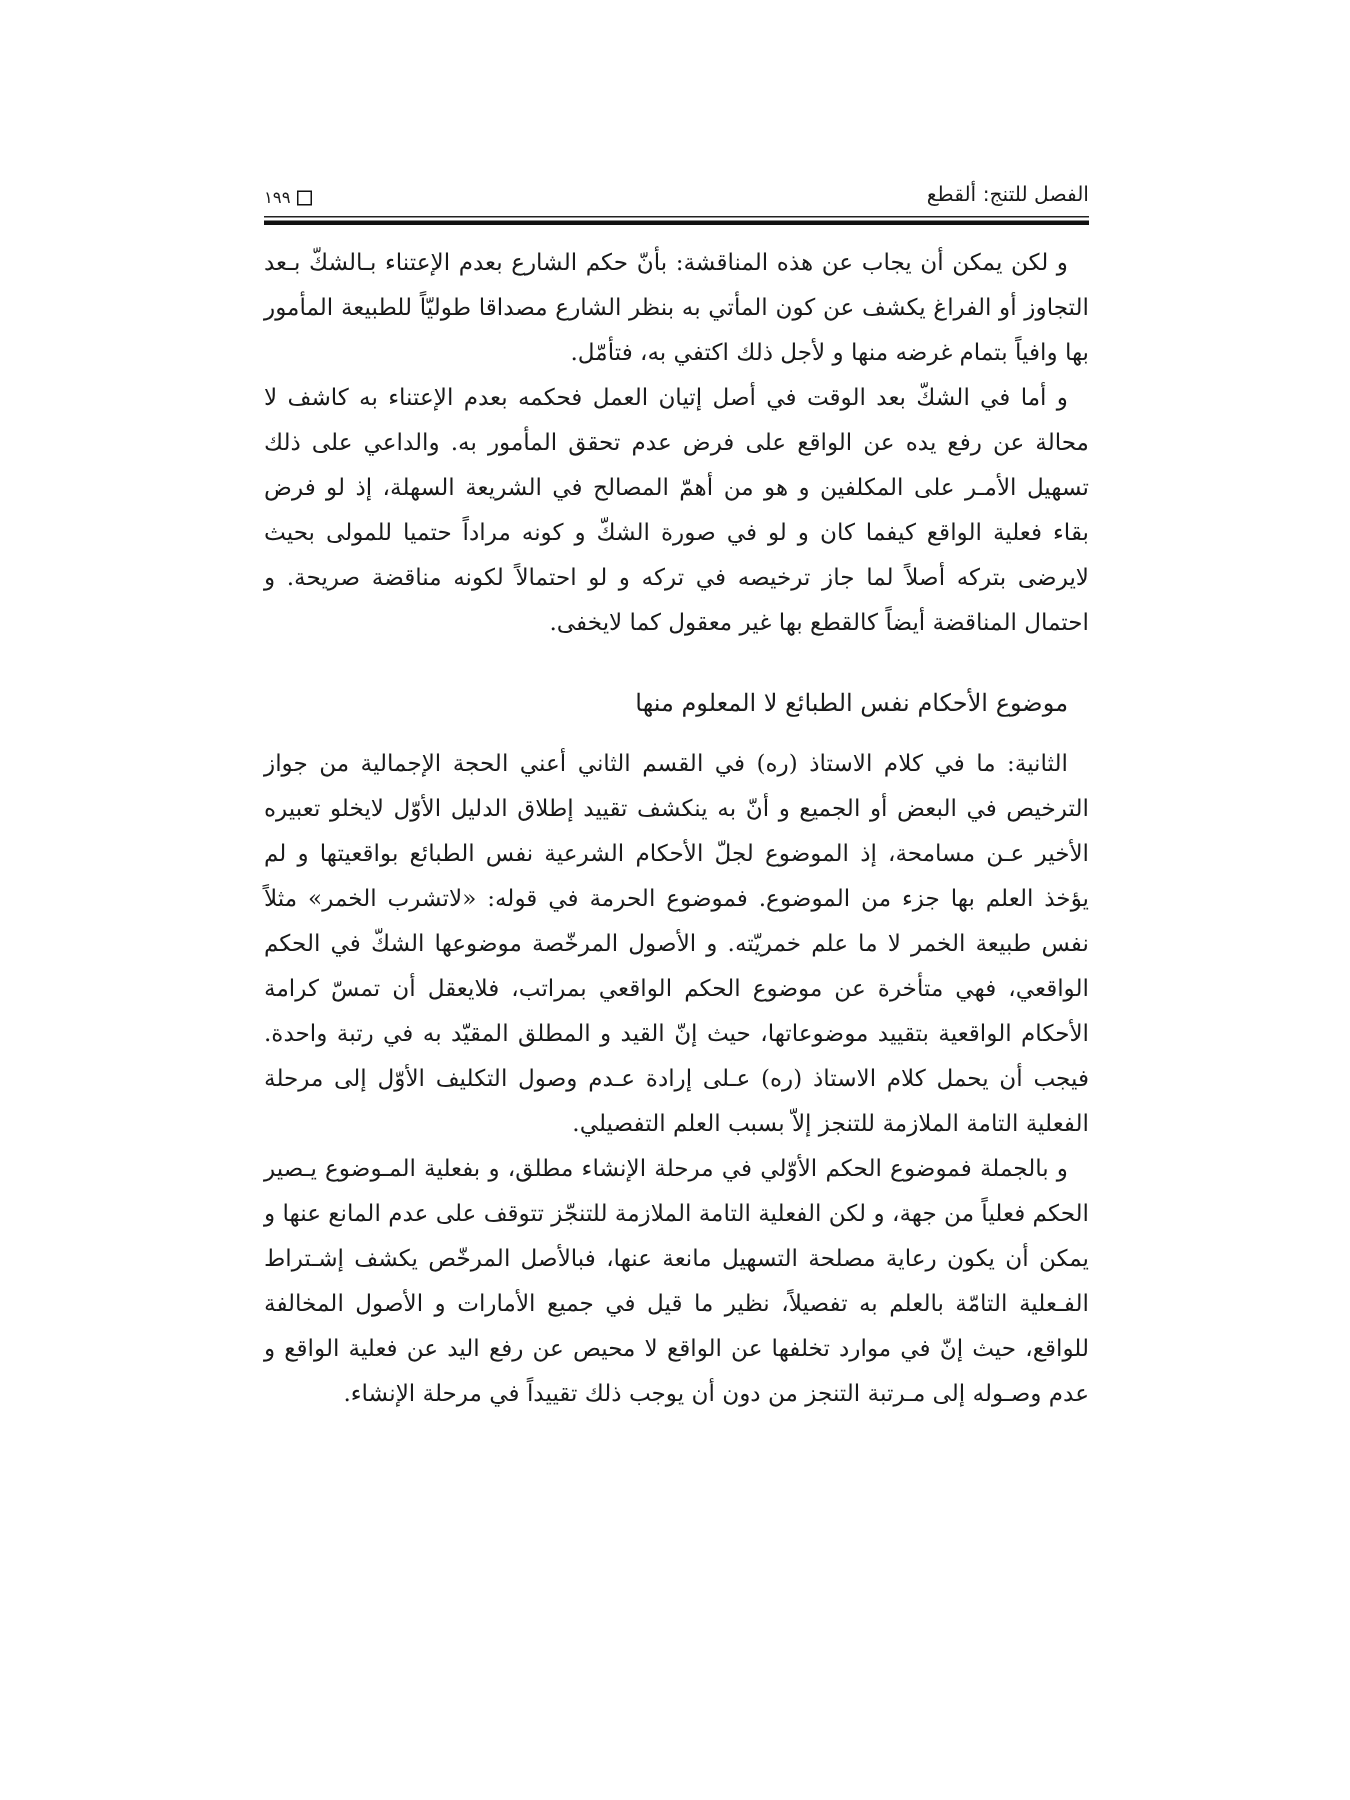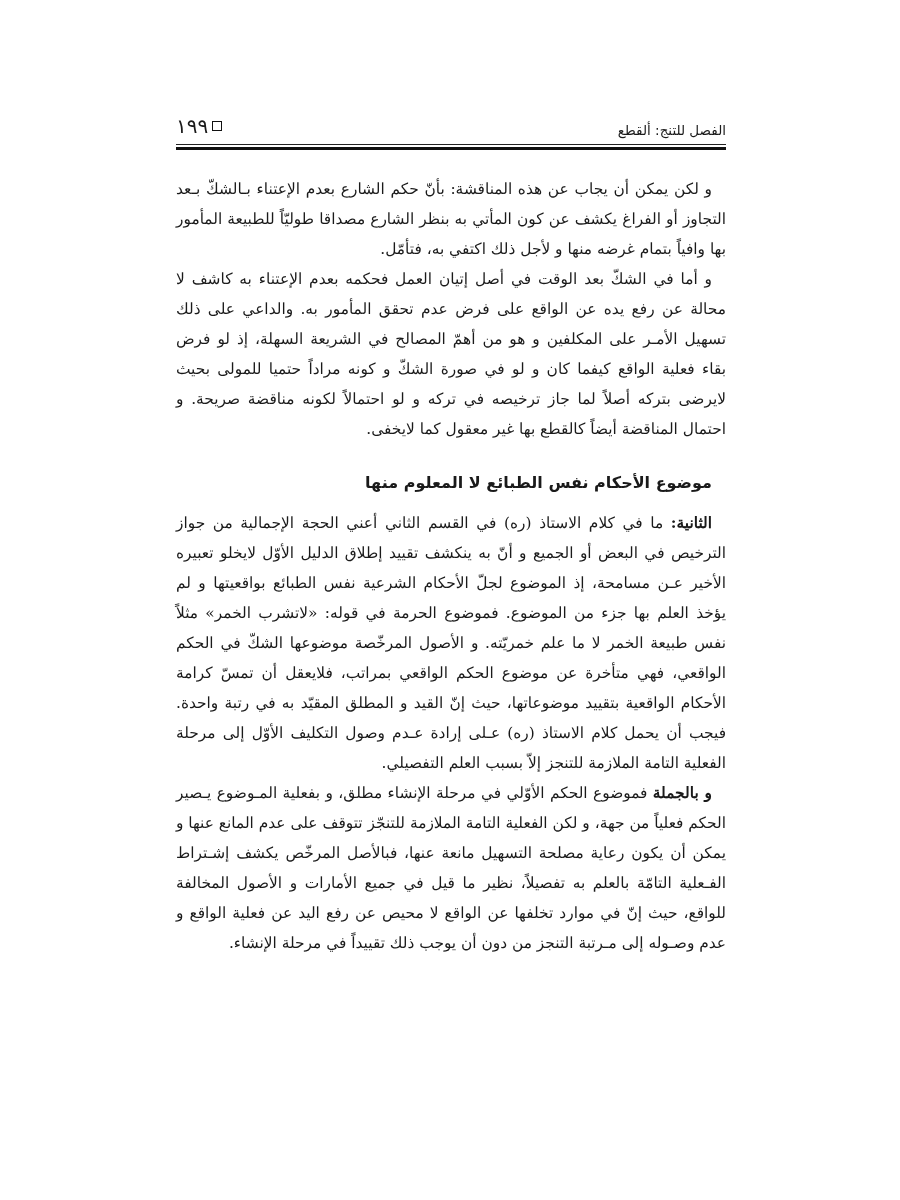--- a/index.html
+++ b/index.html
@@ -30,61 +30,61 @@
       font-family: "DejaVu Sans", "Liberation Sans", sans-serif;
     }
     .header .chapter {
       font-size: 13.5px;
     }
     .header .pageno {
       display: flex;
       align-items: center;
       gap: 4px;
       direction: ltr;
-      font-size: 20px;
+      font-size: 11px;
       margin-top: 40px;
     }
     .box-icon {
       display: inline-block;
       width: 10px;
       height: 10px;
       border: 1.6px solid #111;
       box-sizing: border-box;
     }
     .rule-thin {
       height: 1px;
       background: #222;
       margin-top: 6px;
     }
     .rule-thick {
       height: 3px;
       background: #111;
       margin-top: 2px;
     }
     .body-text {
-      margin-top: 24px;
+      margin-top: 10px;
       font-size: 15.4px;
       line-height: 30px;
       text-align: justify;
       text-align-last: right;
     }
     .body-text p {
       margin: 0;
       text-indent: 14px;
     }
     .section-title {
       font-family: "DejaVu Sans", "Liberation Sans", sans-serif;
-      font-weight: bold;
+      font-weight: normal;
       font-size: 16px;
       margin: 24px 0 10px 0;
       padding-right: 14px;
       line-height: 30px;
     }
     .lead {
-      font-weight: bold;
+      font-weight: normal;
     }
   </style>
 </head>
 <body>
 
 <div class="page">
   <div class="header">
     <span class="chapter">الفصل للتنج: ألقطع</span>
     <span class="pageno">
       <span>١٩٩</span>

